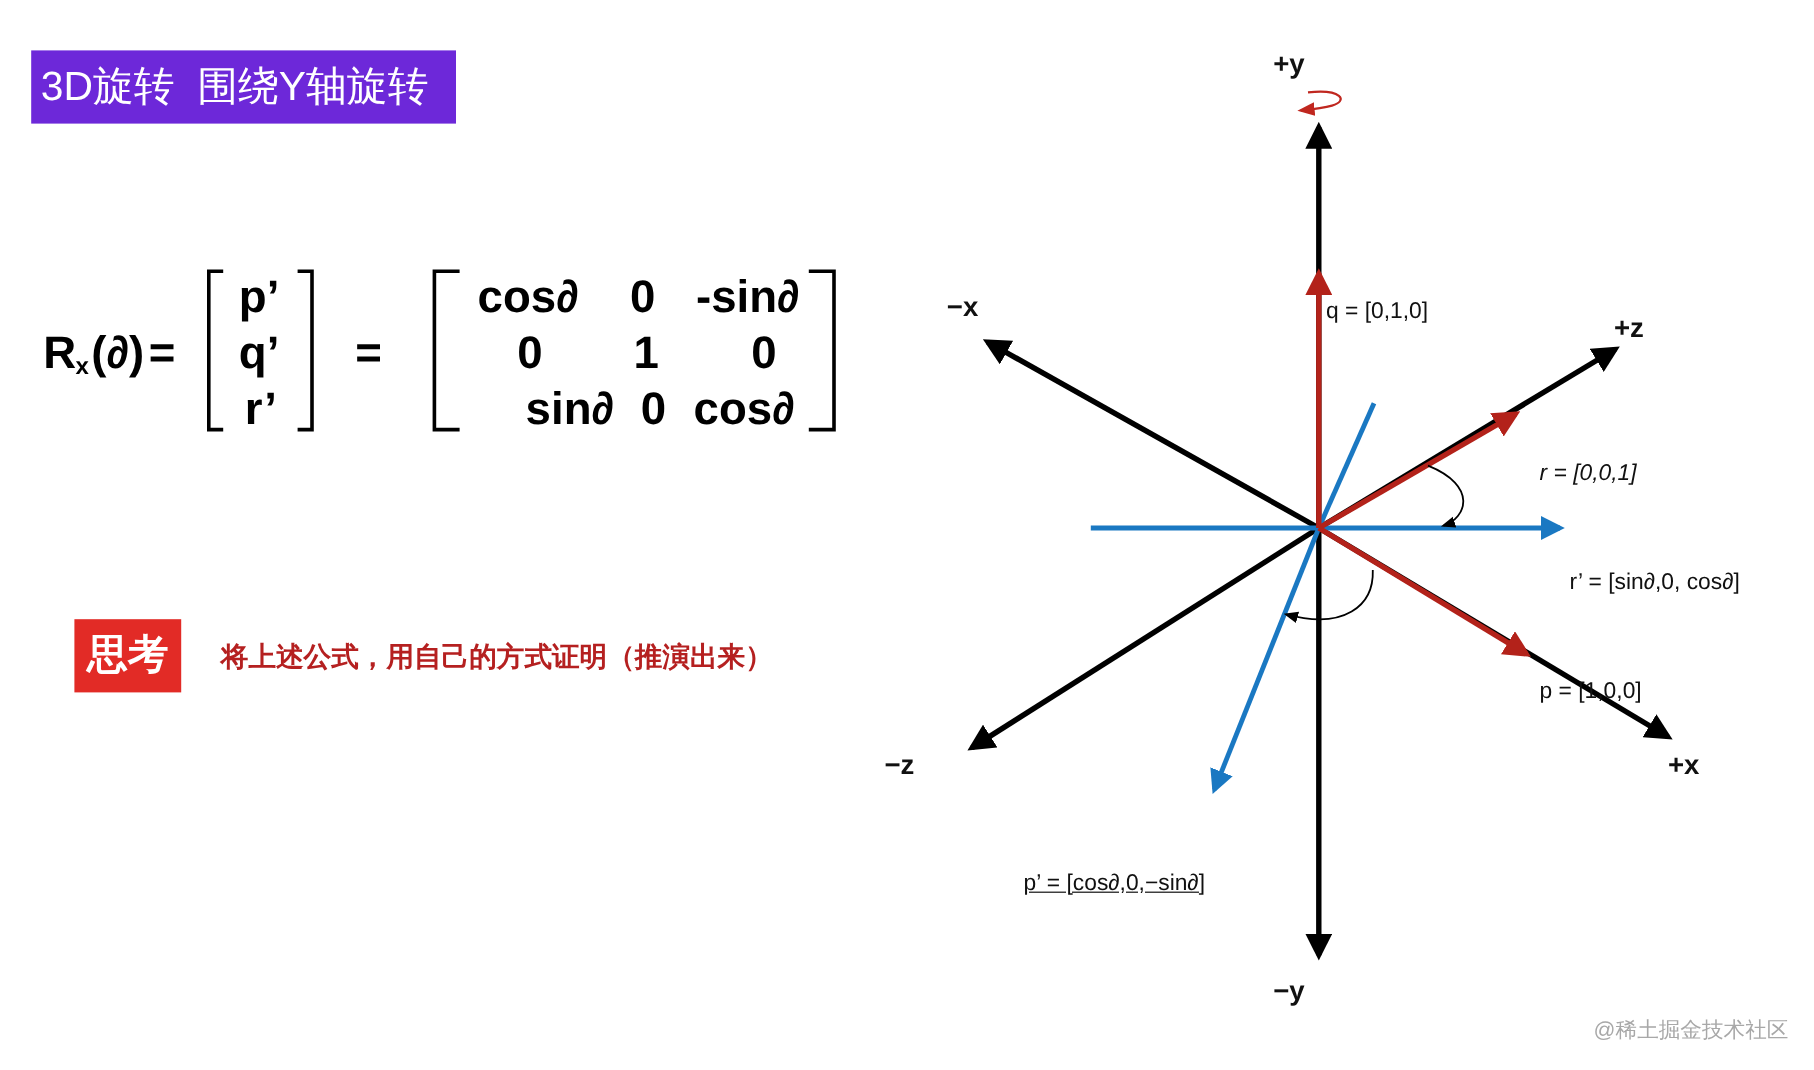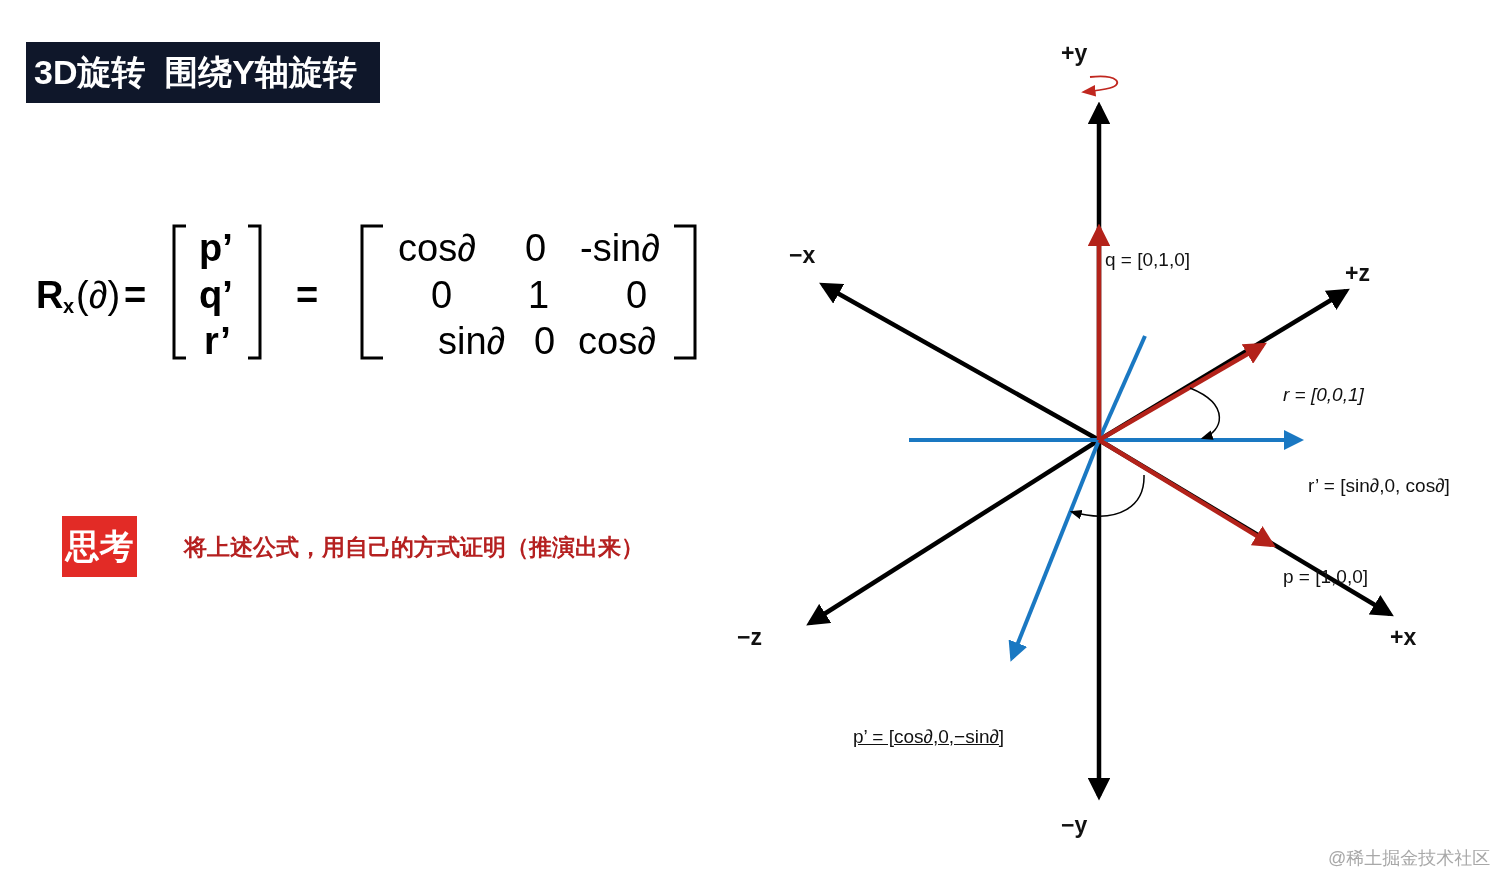--- a/index.html
+++ b/index.html
@@ -1,24 +1,24 @@
 <!DOCTYPE html>
 <html><head>
 <meta charset="utf-8">
 <style>
   html, body { margin:0; padding:0; background:#ffffff; }
   body { width:1512px; height:892px; position:relative; overflow:hidden;
          font-family:"Liberation Sans", "DejaVu Sans", sans-serif; color:#000; }
   .title-box { position:absolute; left:26px; top:42px; width:354px; height:61px;
-               background:#0f172a; color:#fff; font-weight:bold; font-size:34px;
+               background:#6d28d9; color:#fff; font-weight:normal; font-size:34px;
                line-height:61px; padding-left:8px; box-sizing:border-box; white-space:pre; }
   .formula { position:absolute; left:0; top:0; width:760px; height:420px; }
-  .ftext { position:absolute; font-size:38px; line-height:1; white-space:pre; }
+  .ftext { position:absolute; font-size:38px; line-height:1; white-space:pre;font-weight:bold; }
   .bold { font-weight:bold; }
-  .think-box { position:absolute; left:62px; top:516px; width:75px; height:61px;
+  .think-box { position:absolute; left:62px; top:516px; width:89px; height:61px;
                background:#e22b26; color:#fff; font-size:34px; font-weight:bold;
                line-height:61px; text-align:center; }
   .think-text { position:absolute; left:184px; top:532px; font-size:23px;
                 font-weight:bold; color:#b52020; white-space:pre;text-align:right; }
   svg.diagram { position:absolute; left:0; top:0; }
   .lbl { position:absolute; font-size:19px; white-space:pre; color:#111;margin-top:44px; }
   .axis-lbl { position:absolute; font-size:23px; font-weight:bold; white-space:pre; color:#111; }
   .watermark { position:absolute; left:1328px; top:846px; font-size:18px; color:#a8a8a8; white-space:pre; }
 </style>
 </head>

